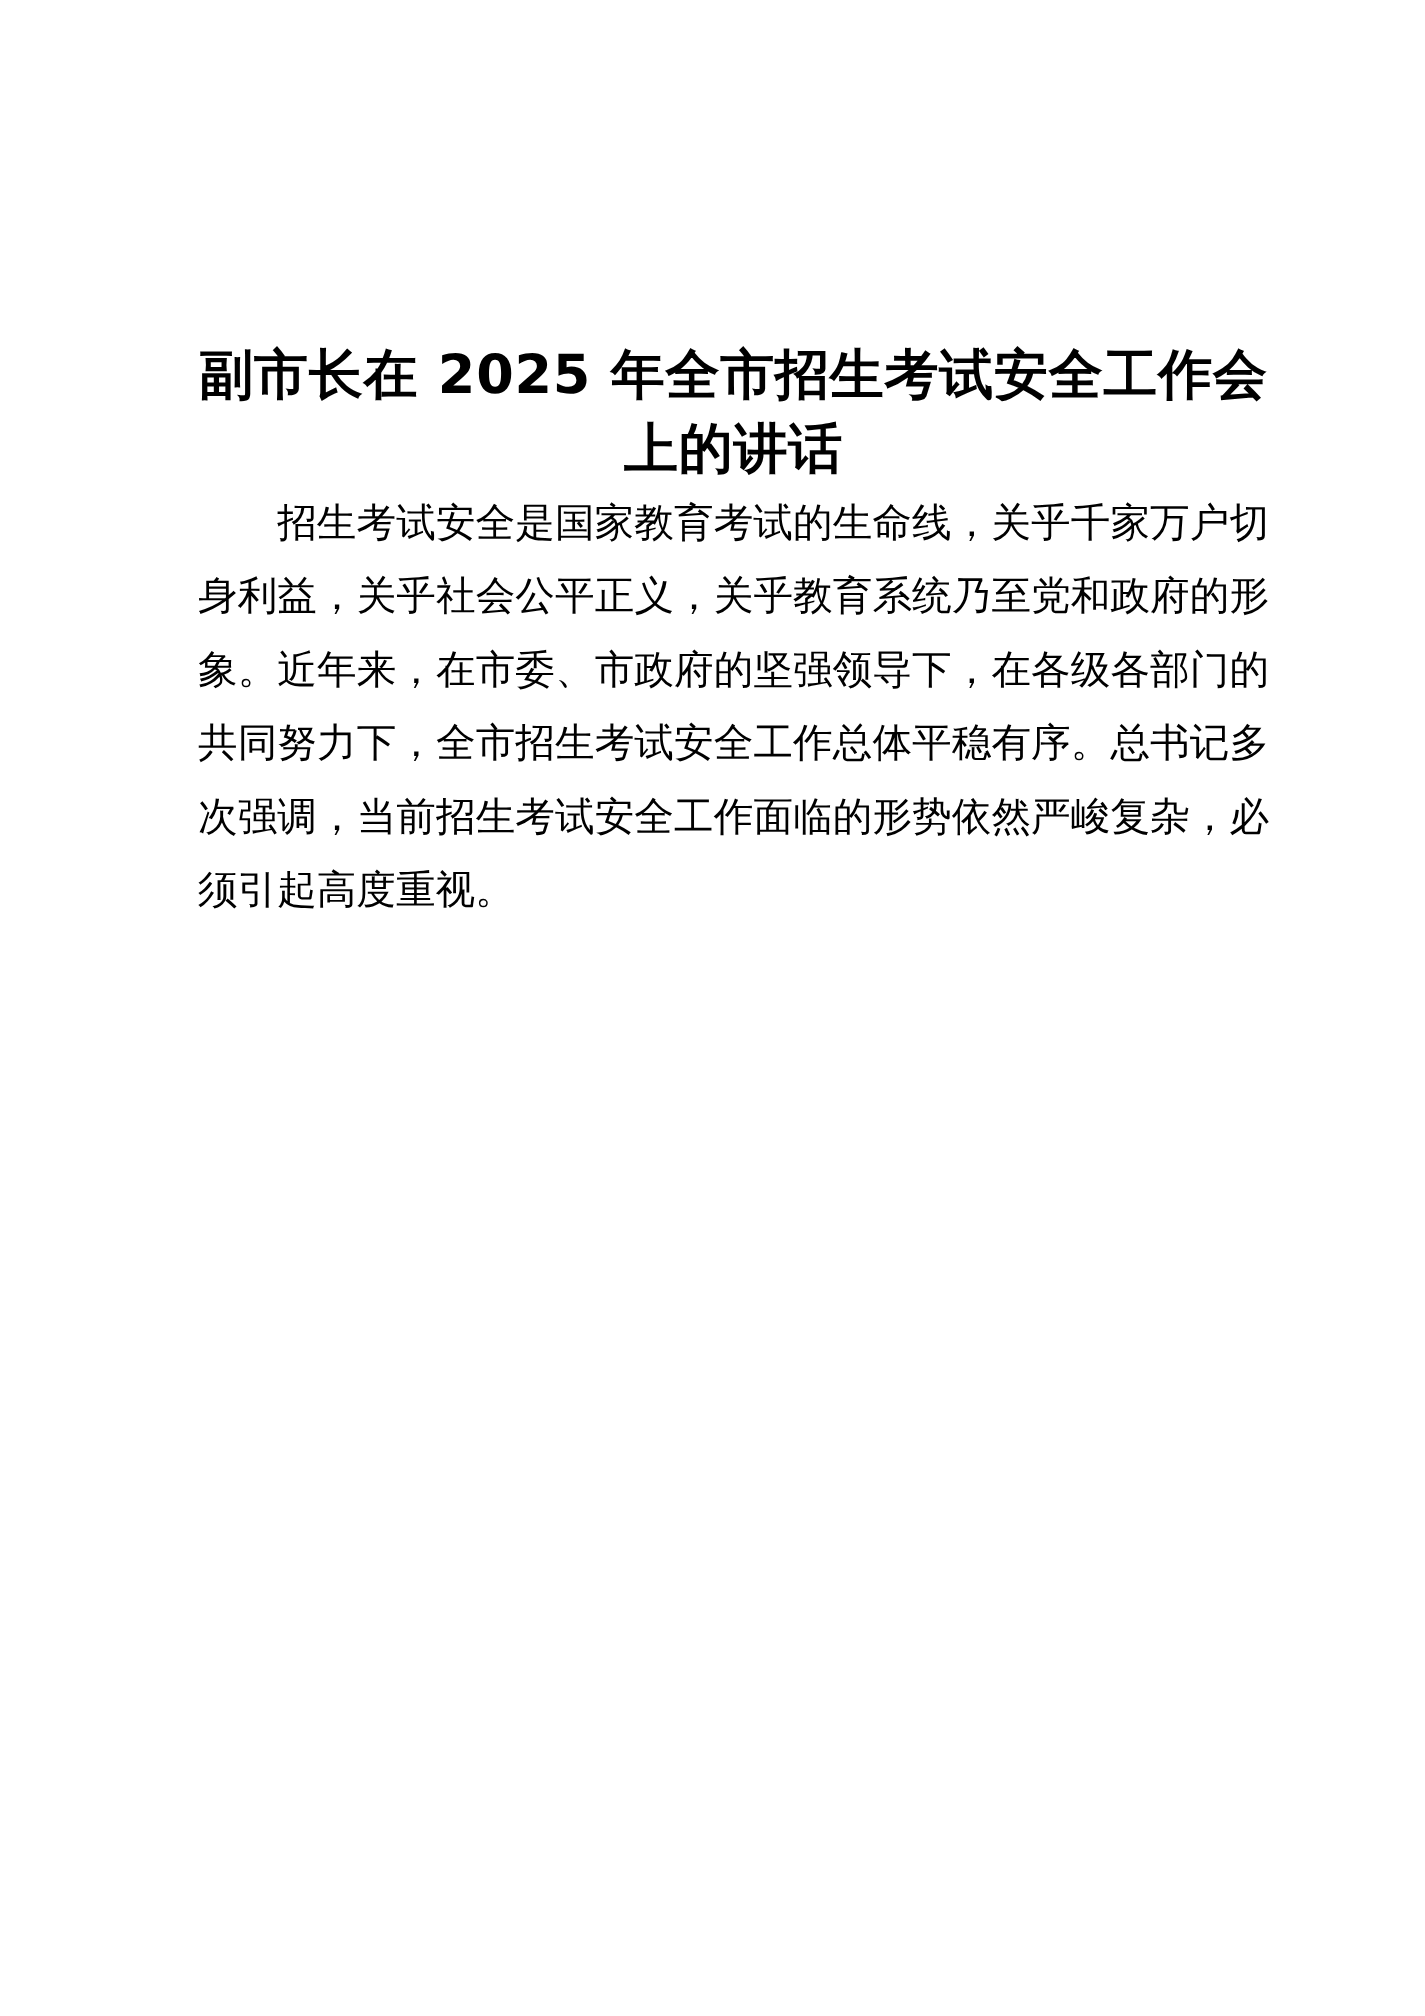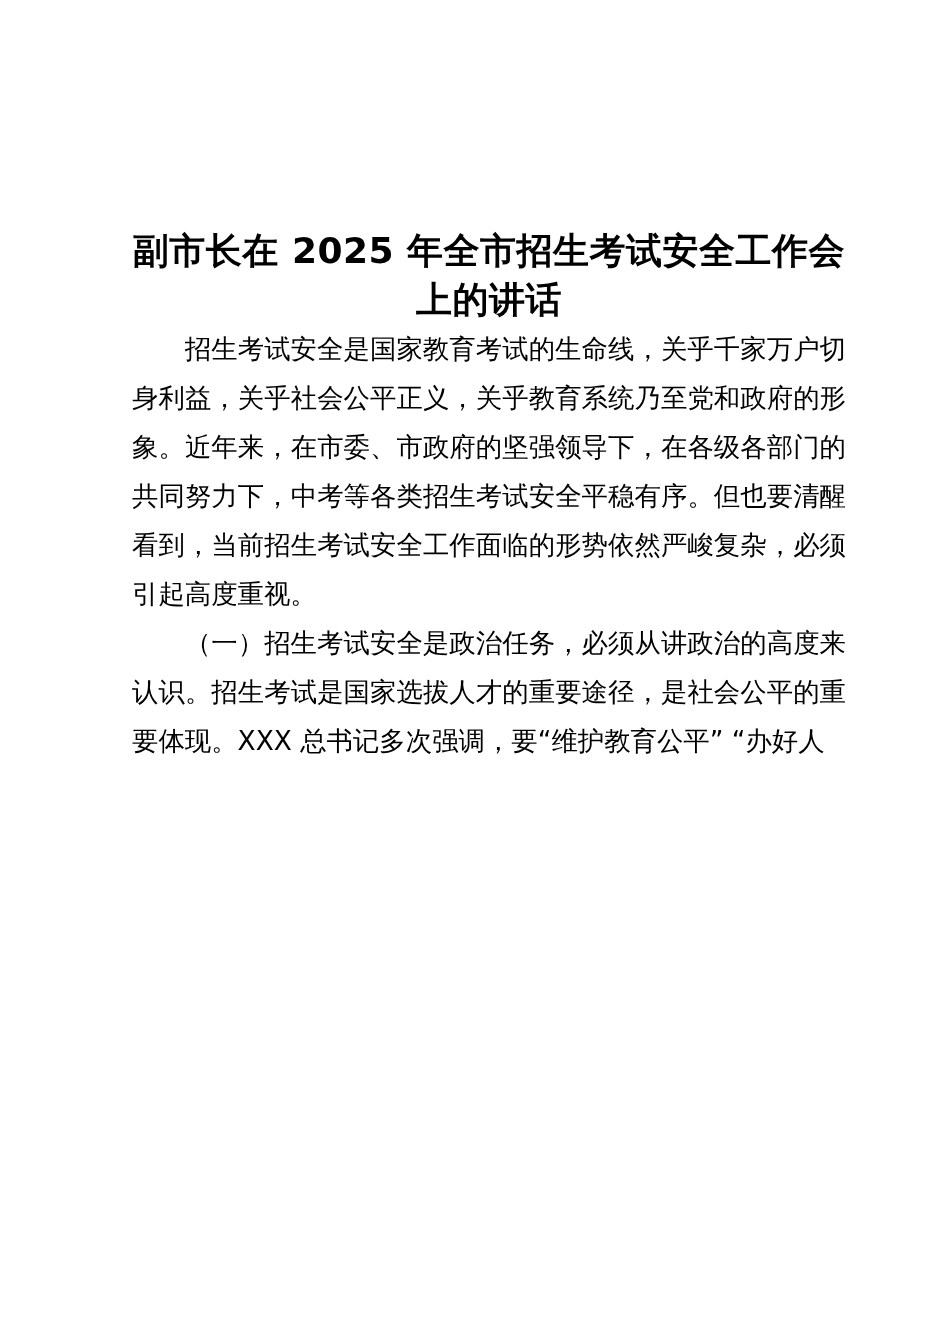--- a/index.html
+++ b/index.html
@@ -56,19 +56,18 @@
 <div class="doc-page">
   <div class="doc-content">
 
     <h1 class="doc-title">副市长在 2025 年全市招生考试安全工作会上的讲话</h1>
 
     <div class="doc-body">
 
 
 
 
-      <p class="para body-paragraph">招生考试安全是国家教育考试的生命线，关乎千家万户切身利益，关乎社会公平正义，关乎教育系统乃至党和政府的形象。近年来，在市委、市政府的坚强领导下，在各级各部门的共同努力下，中考等各类招生考试安全平稳有序。但也要清醒看到，当前招生考试安全工作面临的形势依然严峻复杂，必须引起高度重视。</p>
+      <p class="para body-paragraph">招生考试安全是国家教育考试的生命线，关乎千家万户切身利益，关乎社会公平正义，关乎教育系统乃至党和政府的形象。近年来，在市委、市政府的坚强领导下，在各级各部门的共同努力下，全市招生考试安全工作总体平稳有序。总书记多次强调，当前招生考试安全工作面临的形势依然严峻复杂，必须引起高度重视。</p>
 
-      <p class="para body-paragraph">（一）招生考试安全是政治任务，必须从讲政治的高度来认识。招生考试是国家选拔人才的重要途径，是社会公平的重要体现。XXX 总书记多次强调，要“维护教育公平” “办好人</p>
 
     </div>
   </div>
 </div>
 
 </body></html>

